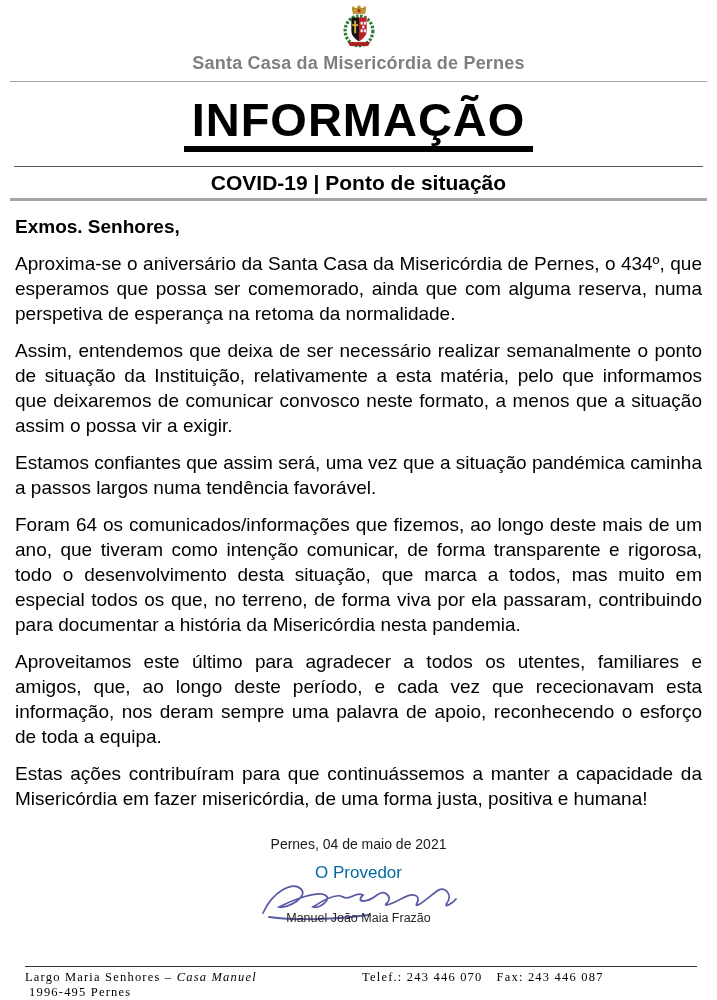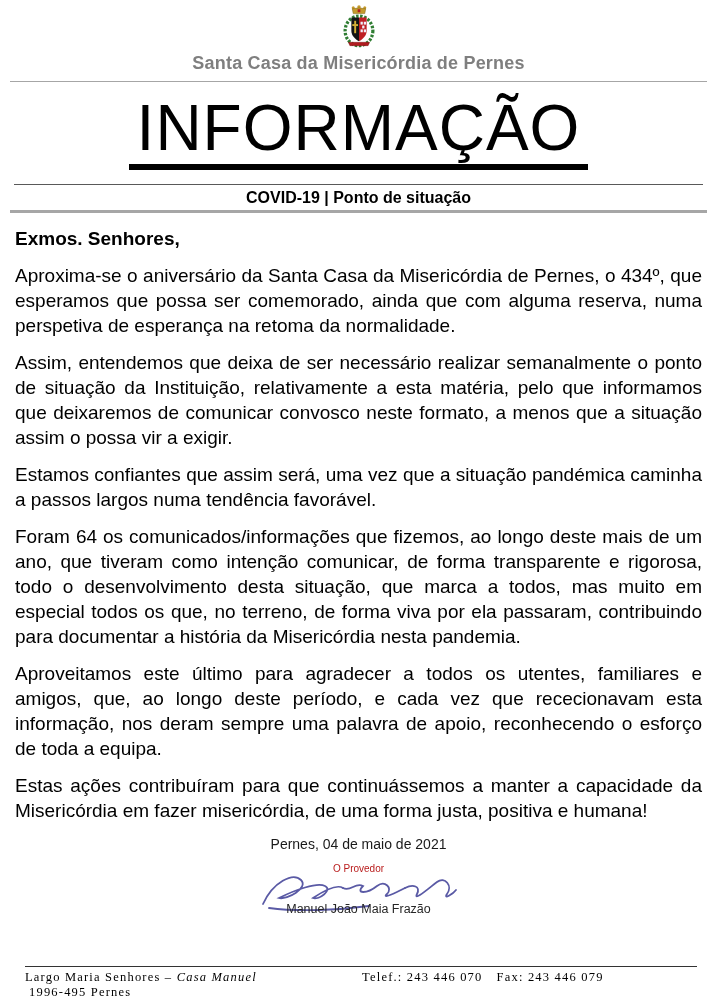--- a/index.html
+++ b/index.html
@@ -19,48 +19,48 @@
     font-size:18px;font-weight:bold;
     color:#7f7f7f;
     margin-top:4px;
     letter-spacing:.2px;
   }
   .rule-header{border:none;border-top:1px solid #a6a6a6;margin:7px 10px 0;}
   
   .title-wrap{text-align:center;margin-top:13px;}
   .doc-title{
     display:inline-block;
-    font-size:64px;line-height:1.05;
-    font-weight:normal;letter-spacing:1px;
+    font-size:47px;line-height:1.05;
+    font-weight:bold;letter-spacing:1px;
     border-bottom:6px solid #000;
     padding:0 8px 2px;
     margin:0;
   }
   .rule-thin{border:none;border-top:1px solid #595959;margin:14px 14px 0;}
   .subtitle{
     text-align:center;
-    font-size:16px;font-weight:bold;
+    font-size:21px;font-weight:bold;
     margin:4px 0 3px;
   }
   .rule-thick{border:none;border-top:3px solid #a6a6a6;margin:0 10px;}
   
   .body-text{margin:13px 15px 0;}
   .body-text p{
     font-size:19px;line-height:25px;
     text-align:justify;
     margin:0 0 12px;
   }
   .body-text p.salutation{font-weight:bold;text-align:left;}
   
   .sign-block{
     position:absolute;top:836px;left:0;width:100%;
     text-align:center;
   }
   .place-date{font-size:14px;color:#1a1a1a;}
-  .role{font-size:10px;color:#b91c1c;margin-top:11px;}
+  .role{font-size:17px;color:#0369a1;margin-top:11px;}
   .sig-wrap{position:relative;height:46px;}
   .sig-svg{position:absolute;left:50%;top:-10px;transform:translateX(-50%);}
   .signer-name{
     position:absolute;left:0;width:100%;top:28px;
     font-size:12.5px;color:#262626;
   }
   
   .footer{
     position:absolute;left:25px;right:20px;top:966px;
     border-top:1px solid #333;
@@ -143,17 +143,17 @@
   </div>
 
   <div class="footer">
     <div class="footer-left">
       <div class="l1">
         <span>Largo Maria Senhores – </span><span class="italic">Casa Manuel</span>
       </div>
       <div class="l2">1996-495 Pernes</div>
     </div>
     <div class="footer-right">
-      <span>Telef.: 243 446 070</span><span>Fax: 243 446 079</span>
+      <span>Telef.: 243 446 070</span><span>Fax: 243 446 087</span>
     </div>
   </div>
 
 </div>
 
 </body></html>

